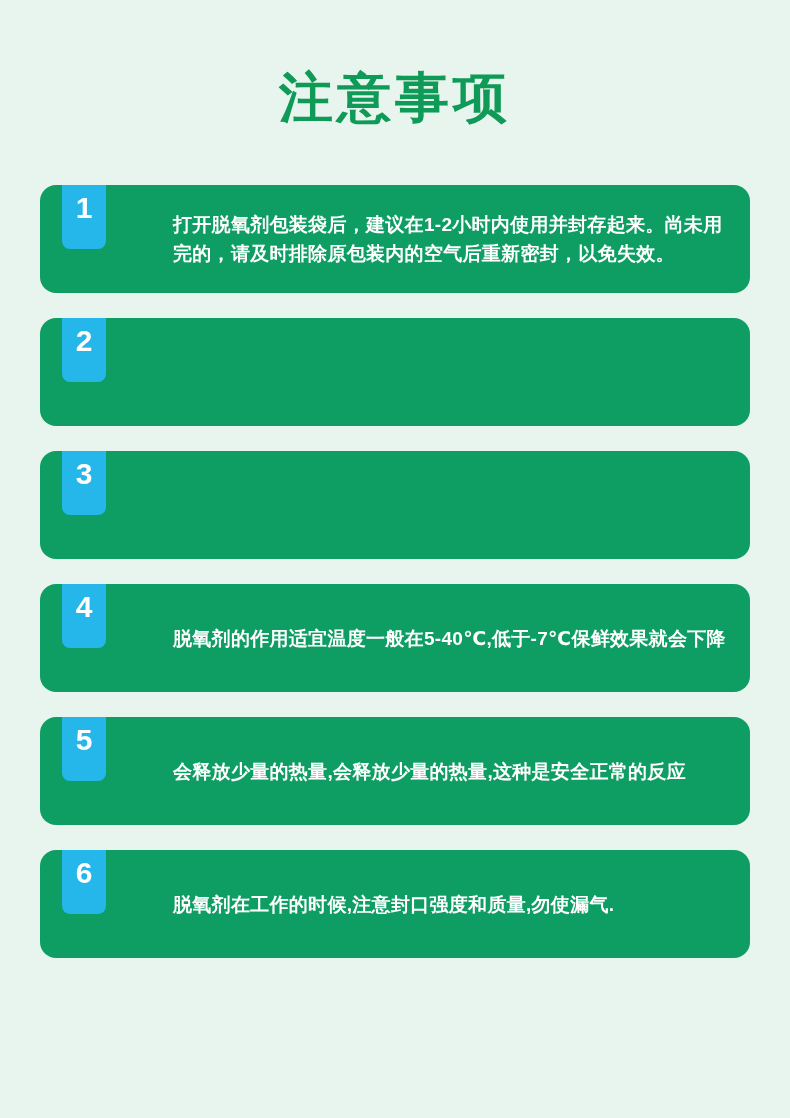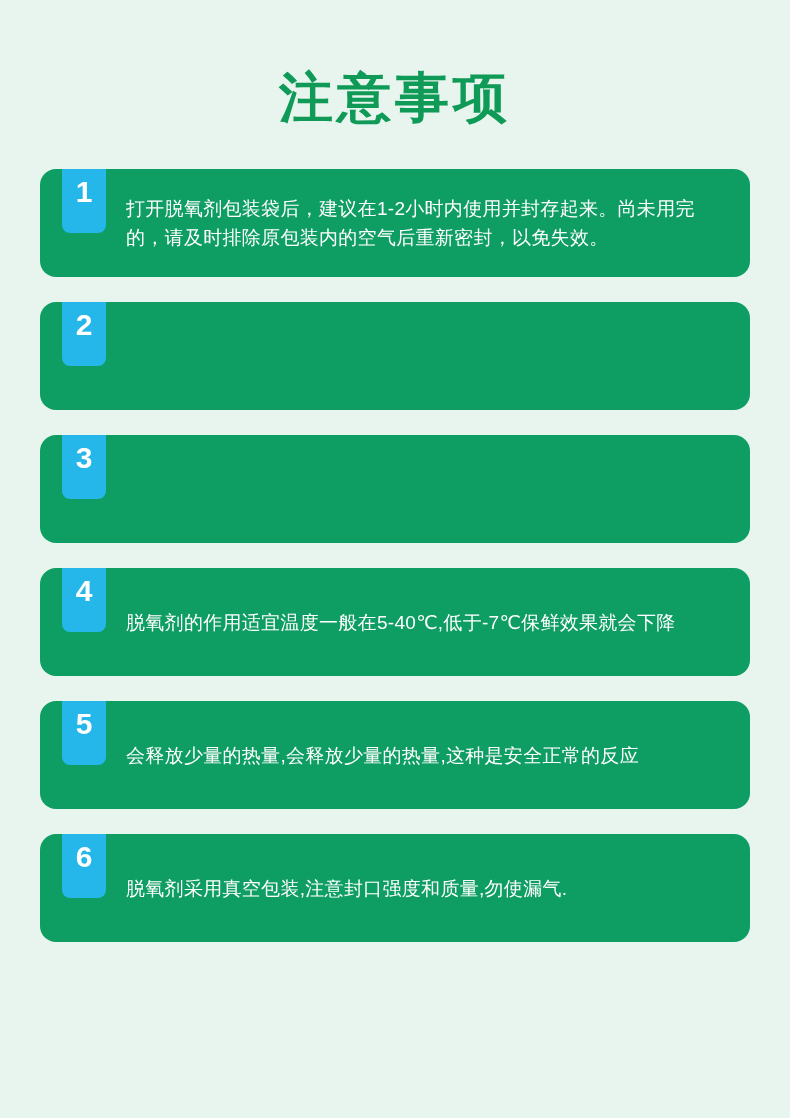--- a/index.html
+++ b/index.html
@@ -20,21 +20,21 @@
     box-sizing: border-box;
     padding: 0 40px;
   }
   .page-title {
     text-align: center;
     color: #0f9b57;
     font-size: 54px;
     font-weight: bold;
     letter-spacing: 4px;
     padding-top: 68px;
-    margin: 0 0 42px 0;
+    margin: 0 0 58px 0;
     line-height: 1.1;
   }
   .notes-list {
     display: flex;
     flex-direction: column;
     gap: 25px;
   }
   .note-card {
     position: relative;
     background: #0e9e63;
@@ -65,22 +65,23 @@
     display: flex;
     align-items: flex-start;
     justify-content: center;
     padding-top: 6px;
     box-sizing: border-box;
   }
   .note-text {
     color: #ffffff;
     font-size: 19px;
     line-height: 1.55;
-    font-weight: normal;
+    font-weight: bold;
     letter-spacing: 0.3px;
+    margin-left: 47px;
   }
 </style>
 </head>
 <body>
 
 <div class="page">
 
   <h1 class="page-title">注意事项</h1>
 
   <div class="notes-list">
@@ -103,17 +104,17 @@
       <div class="note-text">脱氧剂的作用适宜温度一般在5-40℃,低于-7℃保鲜效果就会下降</div>
     </div>
 
     <div class="note-card short">
       <div class="badge">5</div>
       <div class="note-text">会释放少量的热量,会释放少量的热量,这种是安全正常的反应</div>
     </div>
 
     <div class="note-card short">
       <div class="badge">6</div>
-      <div class="note-text">脱氧剂采用真空包装,注意封口强度和质量,勿使漏气.</div>
+      <div class="note-text">脱氧剂在工作的时候,注意封口强度和质量,勿使漏气.</div>
     </div>
 
   </div>
 </div>
 
 </body></html>

